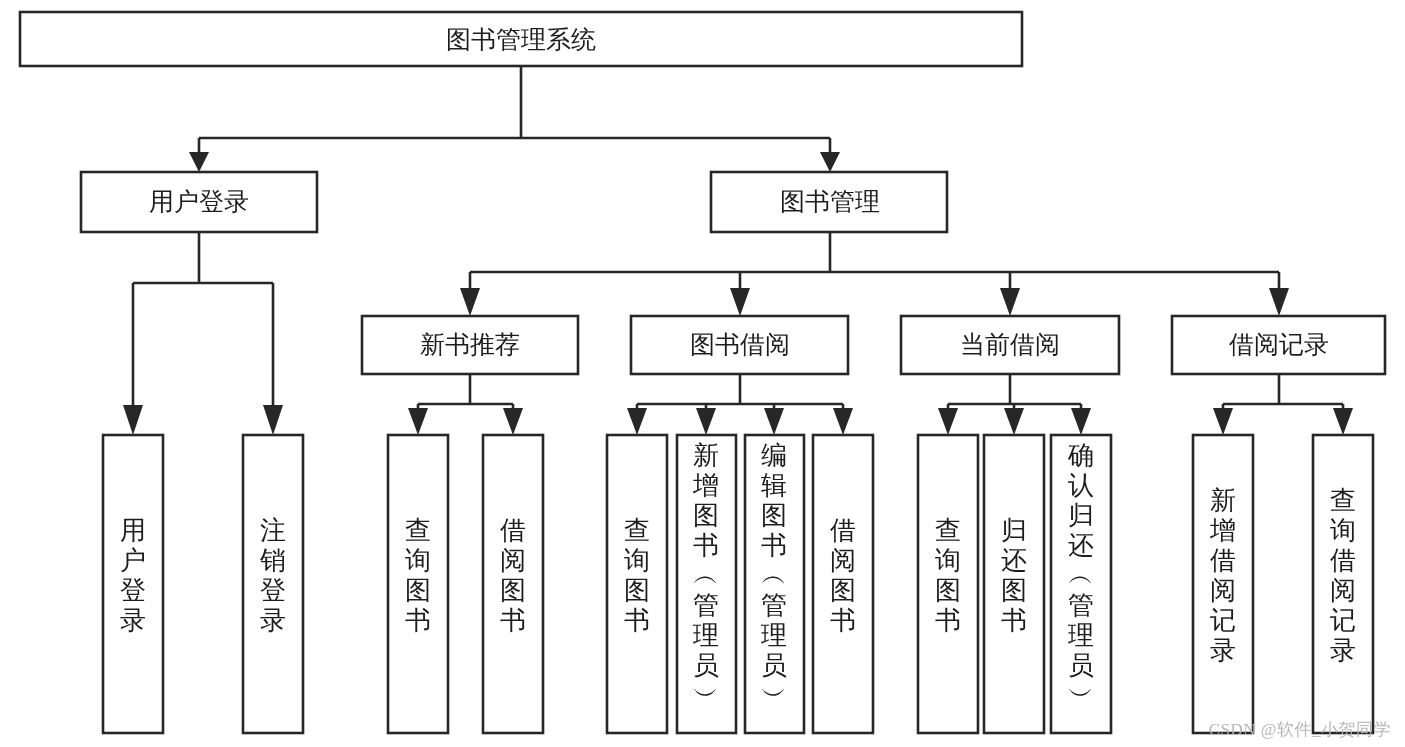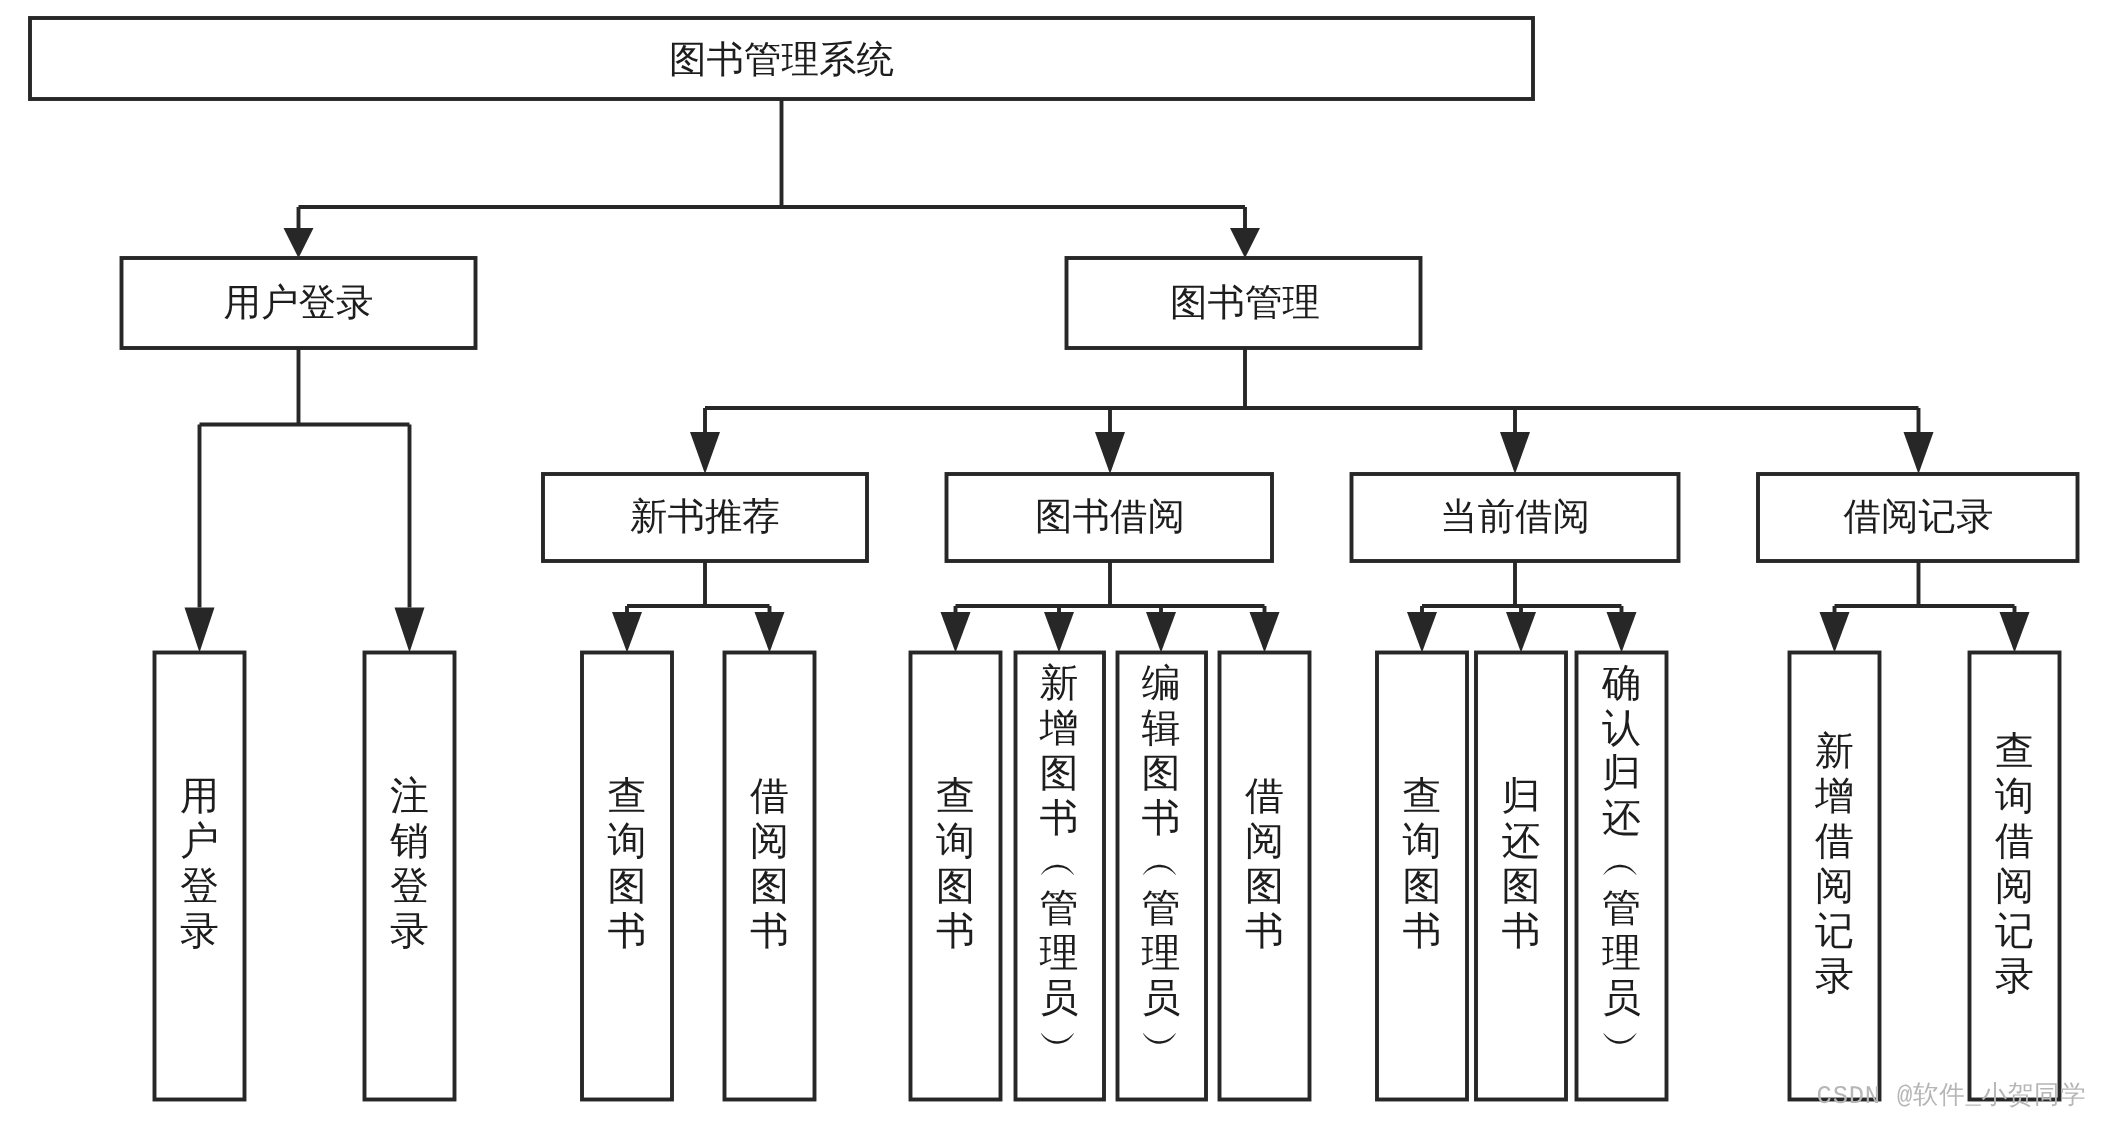--- a/index.html
+++ b/index.html
@@ -47,21 +47,21 @@
     stroke-linecap: butt;
   }
   .edge-arrow {
     fill: #272727;
     stroke: none;
   }
   .watermark {
     position: absolute;
     right: 14px;
     bottom: 6px;
-    font-family: Liberation Mono, monospace;
+    font-family: Liberation Serif, serif;
     font-size: 17px;
     color: #b6b6b6;
     letter-spacing: 0.5px;
     white-space: nowrap;
     user-select: none;
   }
 </style>
 </head>
 <body>
 

